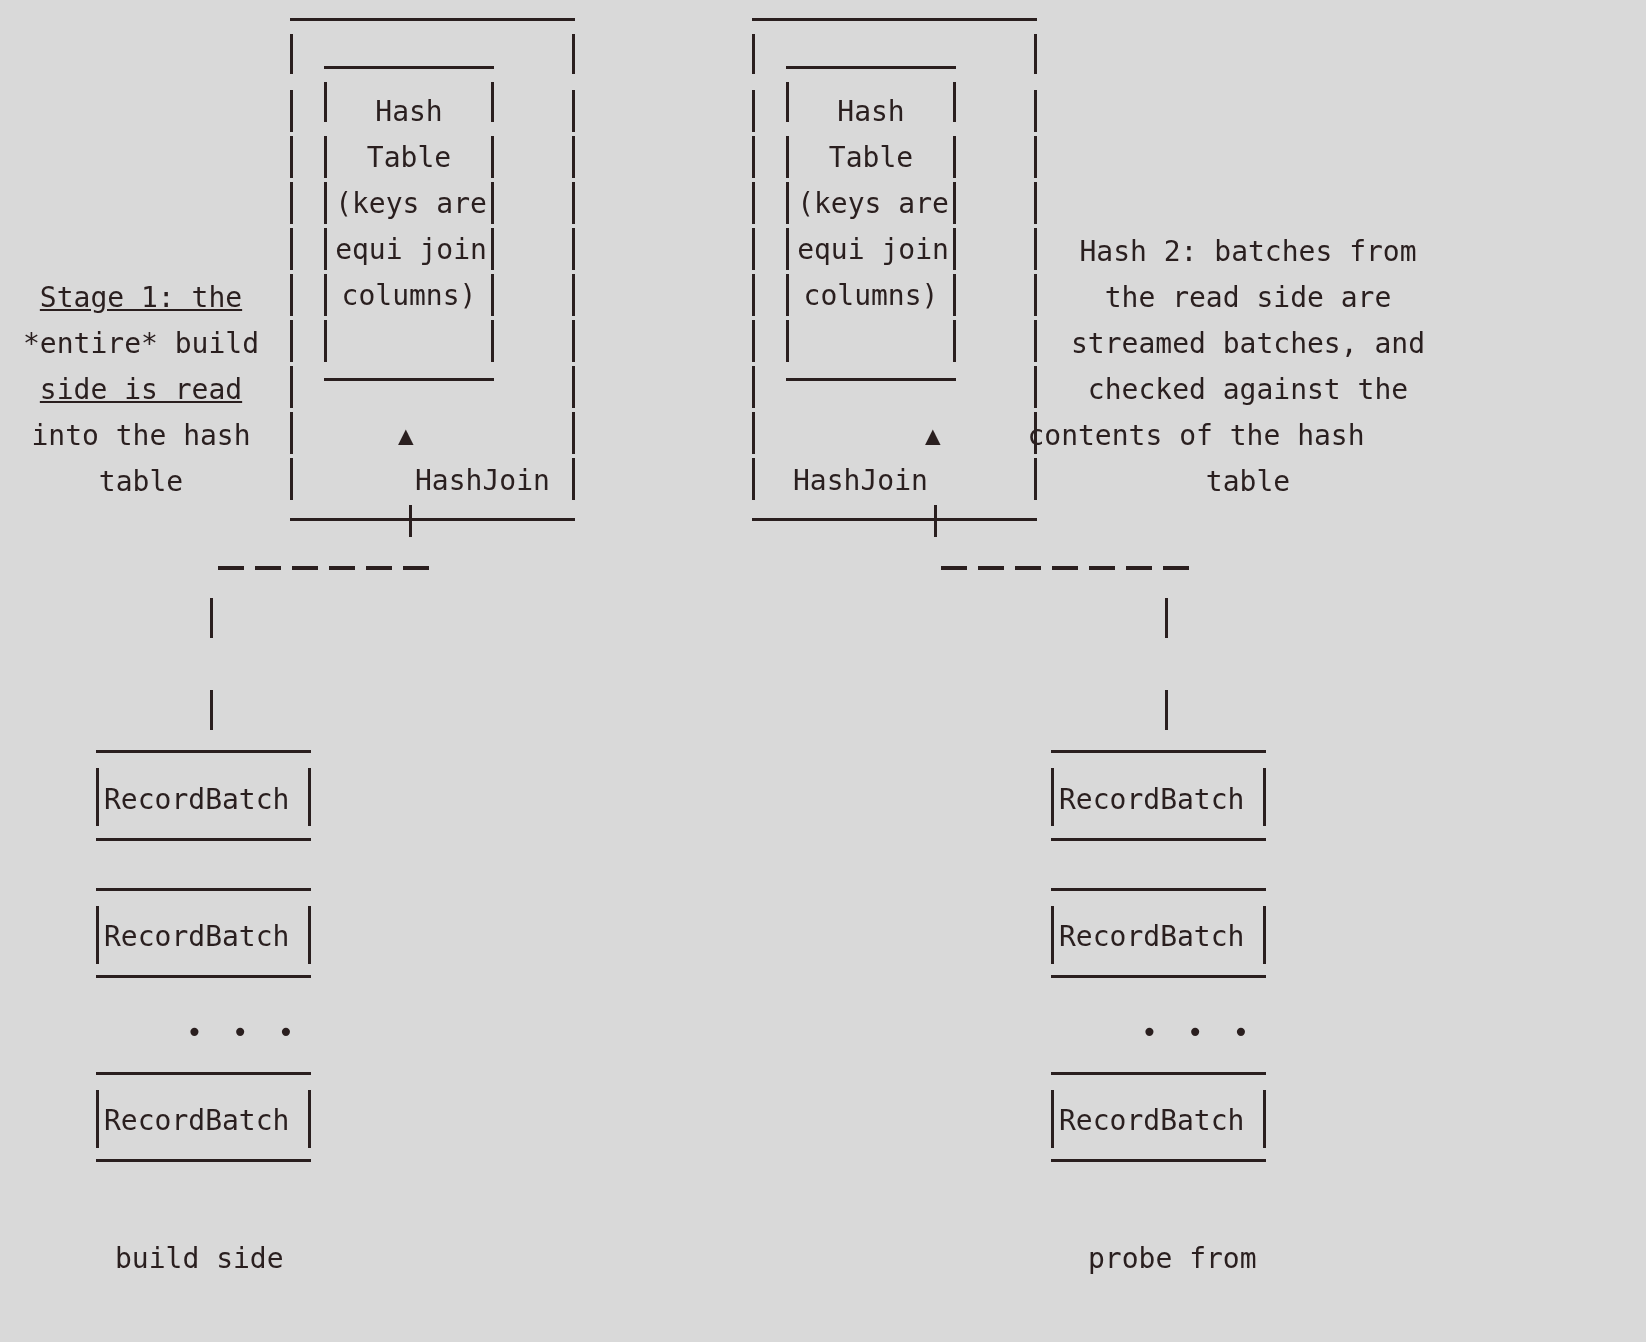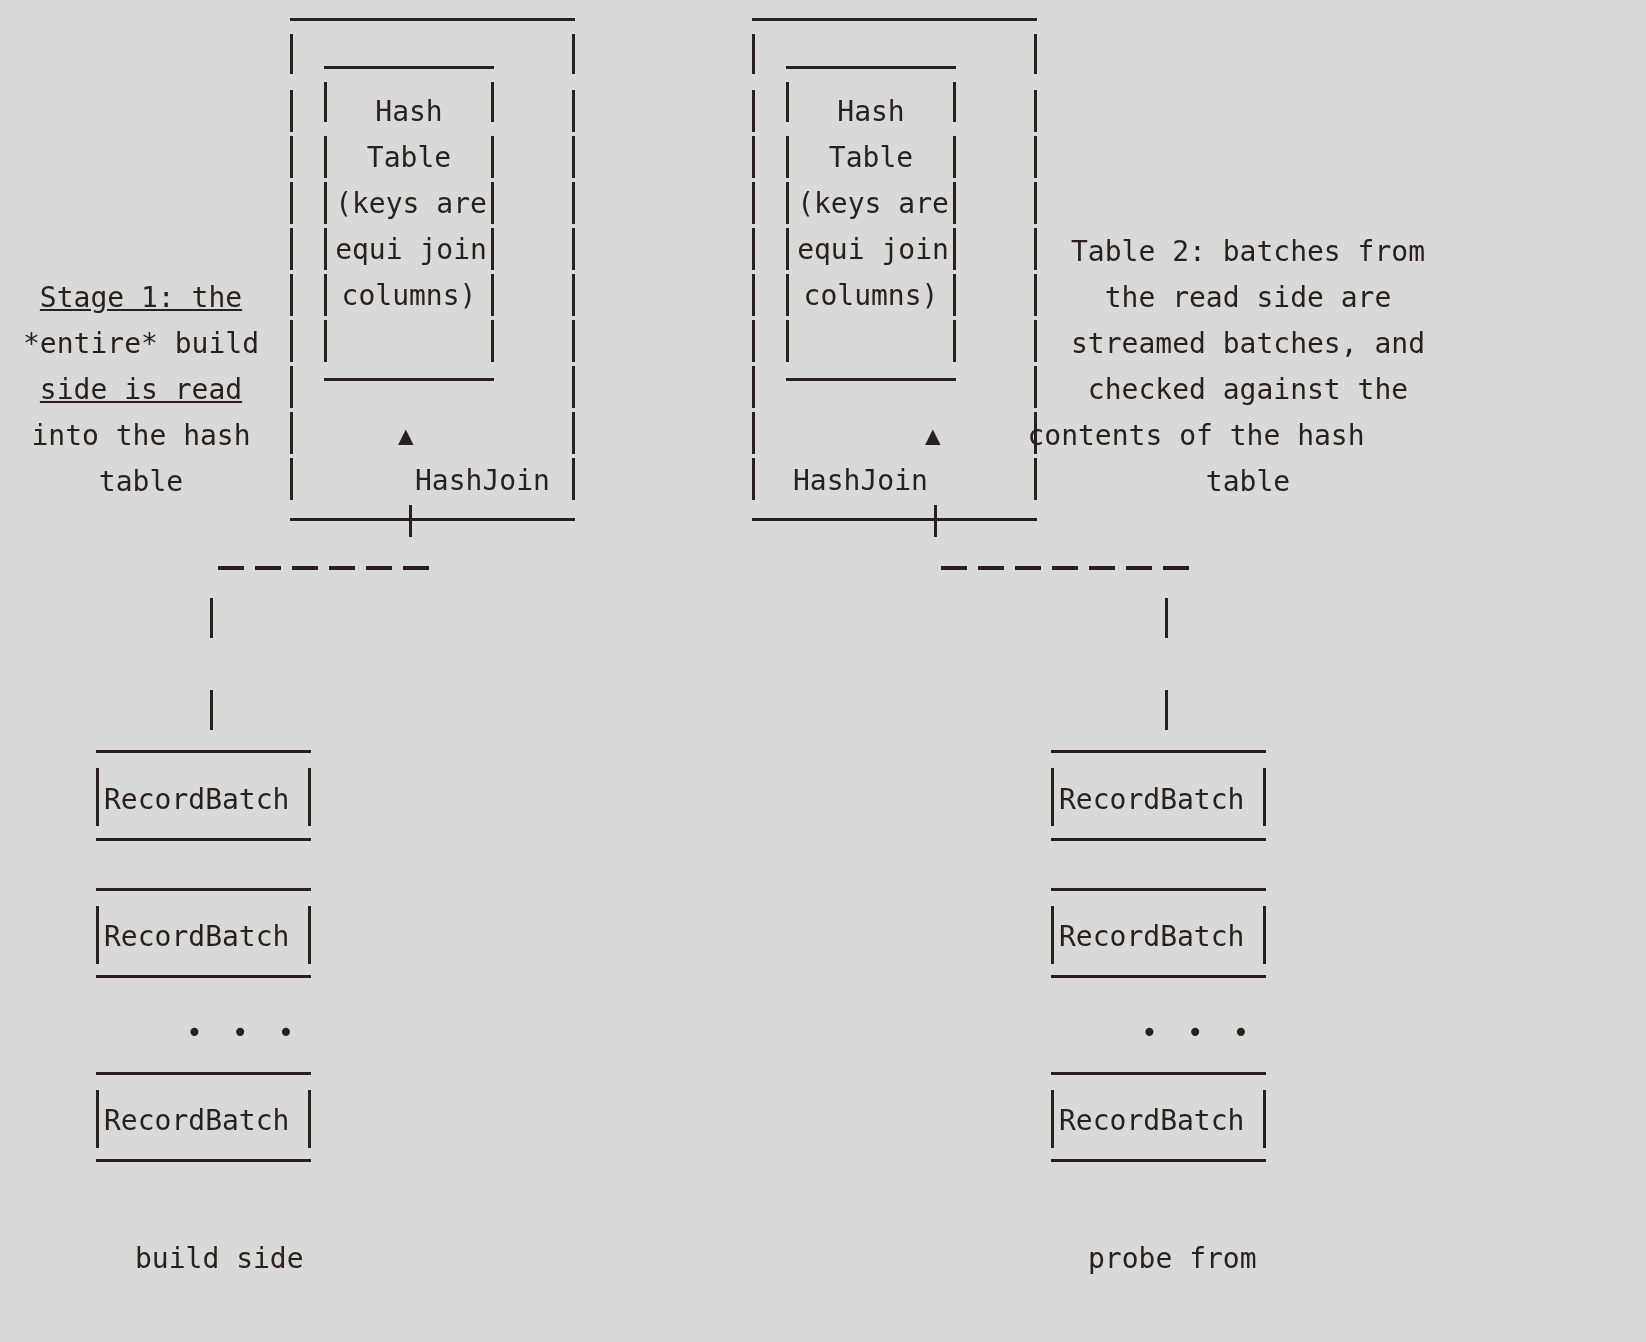--- a/index.html
+++ b/index.html
@@ -181,21 +181,21 @@
     <div class="txt center" style="left:788px; top:181px; width:170px;">(keys are</div>
     <div class="txt center" style="left:788px; top:227px; width:170px;">equi join</div>
     <div class="txt center" style="left:786px; top:273px; width:170px;">columns)</div>
 
     <div class="arrow" style="left:925px; top:422px;">▲</div>
 
     <div class="txt" style="left:793px; top:458px;">HashJoin</div>
   </div>
 
   <div>
-    <div class="txt center" style="left:1068px; top:229px; width:360px;">Table 2: batches from</div>
+    <div class="txt center" style="left:1068px; top:229px; width:360px;">Hash 2: batches from</div>
     <div class="txt center" style="left:1068px; top:275px; width:360px;">the read side are</div>
     <div class="txt center" style="left:1068px; top:321px; width:360px;">streamed batches, and</div>
     <div class="txt center" style="left:1068px; top:367px; width:360px;">checked against the</div>
     <div class="txt center" style="left:1016px; top:413px; width:360px;">contents of the hash</div>
     <div class="txt center" style="left:1068px; top:459px; width:360px;">table</div>
   </div>
 
   <div class="dashrow" style="left:218px; top:566px; width:190px;">
     <div class="dash" style="left:0px;"></div>
     <div class="dash" style="left:37px;"></div>
@@ -242,21 +242,21 @@
     <div class="ellipsis" style="left:186px; top:1019px;">• • •</div>
 
     <div>
       <div class="hline" style="left:96px; top:1072px; width:215px;"></div>
       <div class="vseg" style="left:96px; top:1090px; height:58px;"></div>
       <div class="vseg" style="left:308px; top:1090px; height:58px;"></div>
       <div class="hline" style="left:96px; top:1159px; width:215px;"></div>
       <div class="txt" style="left:104px; top:1098px;">RecordBatch</div>
     </div>
 
-    <div class="txt" style="left:135px; top:1236px;">build side</div>
+    <div class="txt" style="left:115px; top:1236px;">build side</div>
   </div>
 
   <div>
 
     <div>
       <div class="hline" style="left:1051px; top:750px; width:215px;"></div>
       <div class="vseg" style="left:1051px; top:768px; height:58px;"></div>
       <div class="vseg" style="left:1263px; top:768px; height:58px;"></div>
       <div class="hline" style="left:1051px; top:838px; width:215px;"></div>
       <div class="txt" style="left:1059px; top:777px;">RecordBatch</div>

